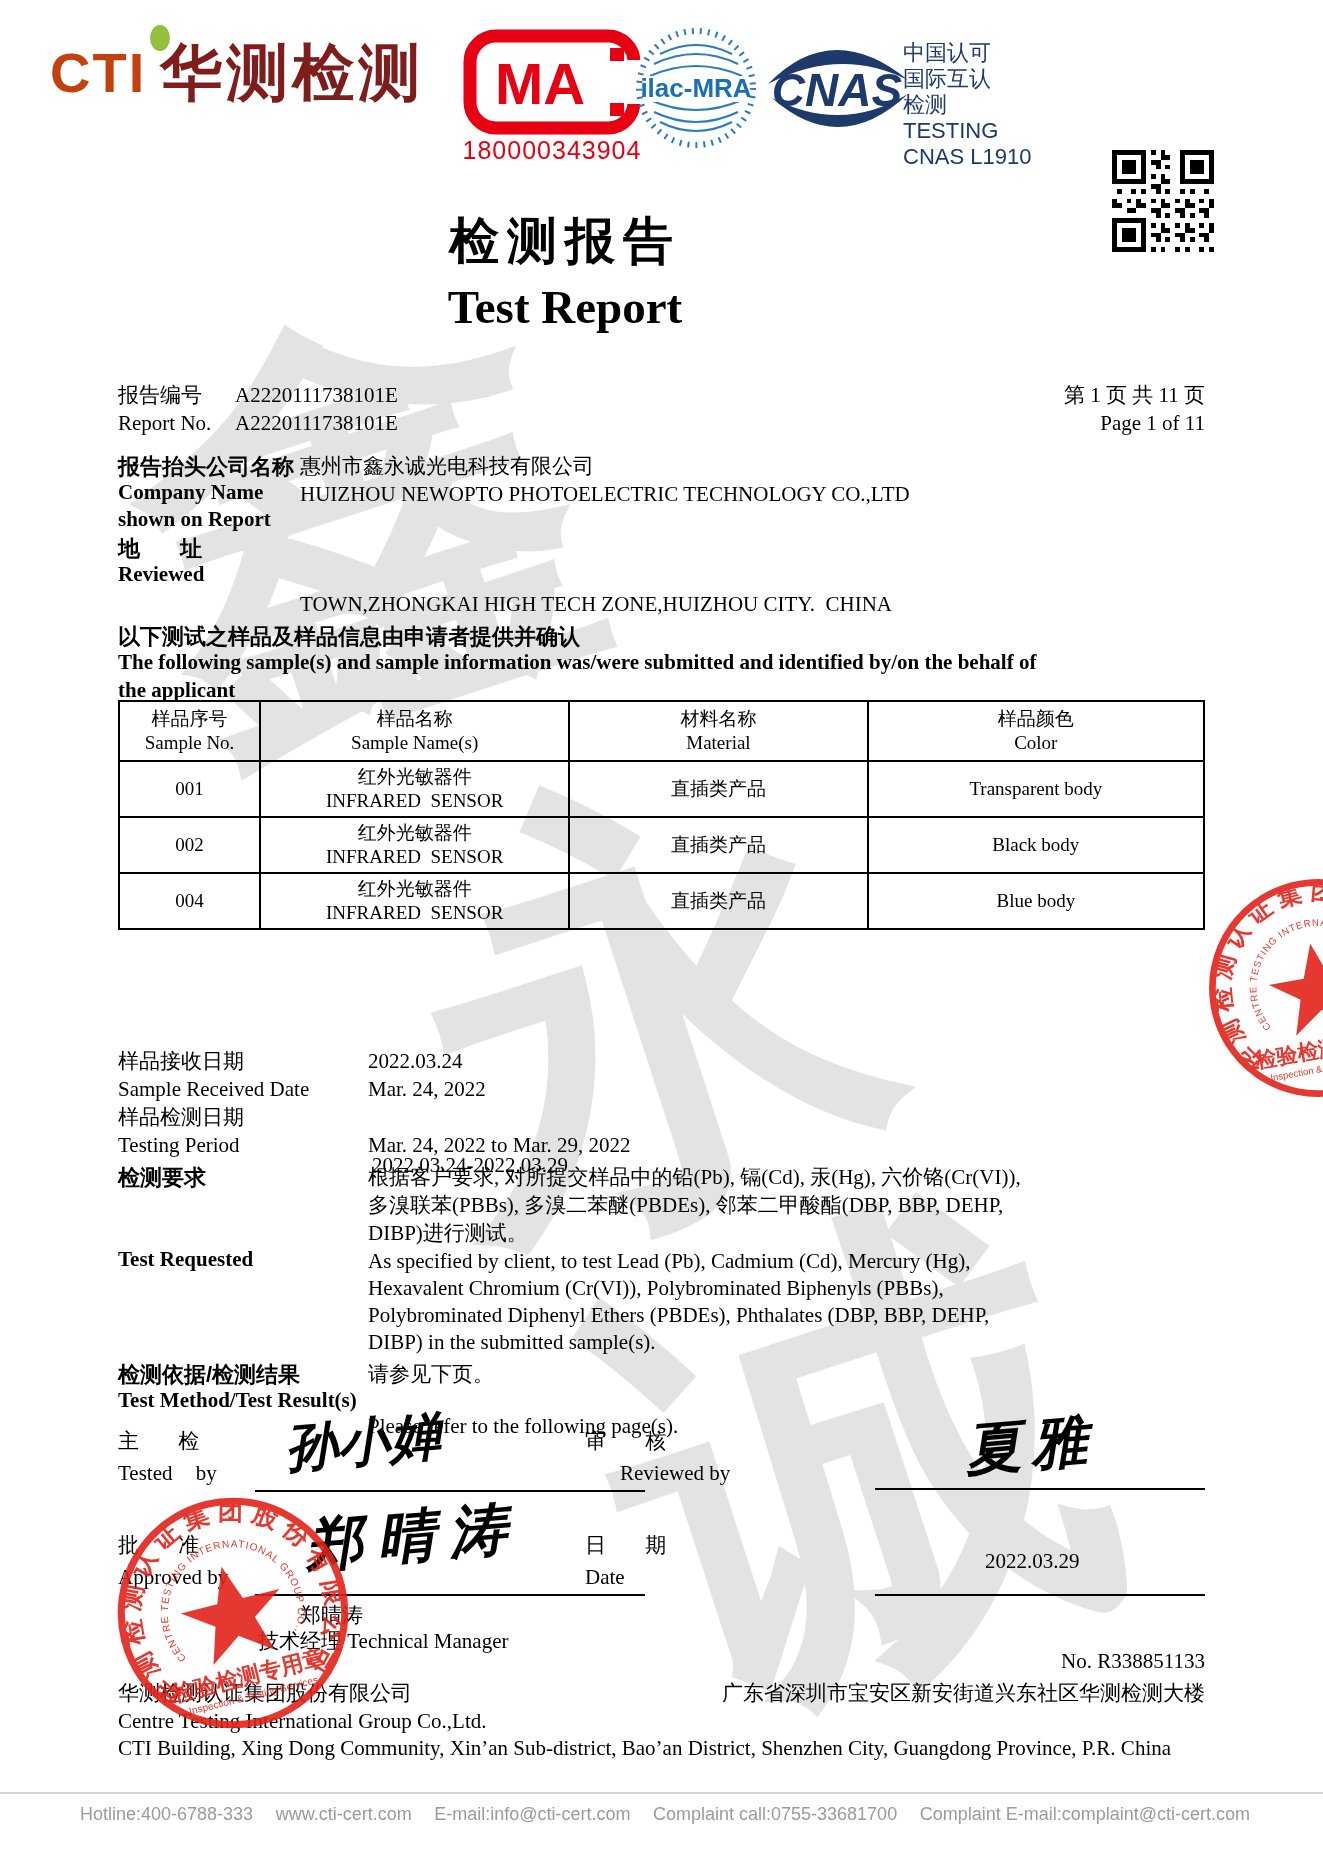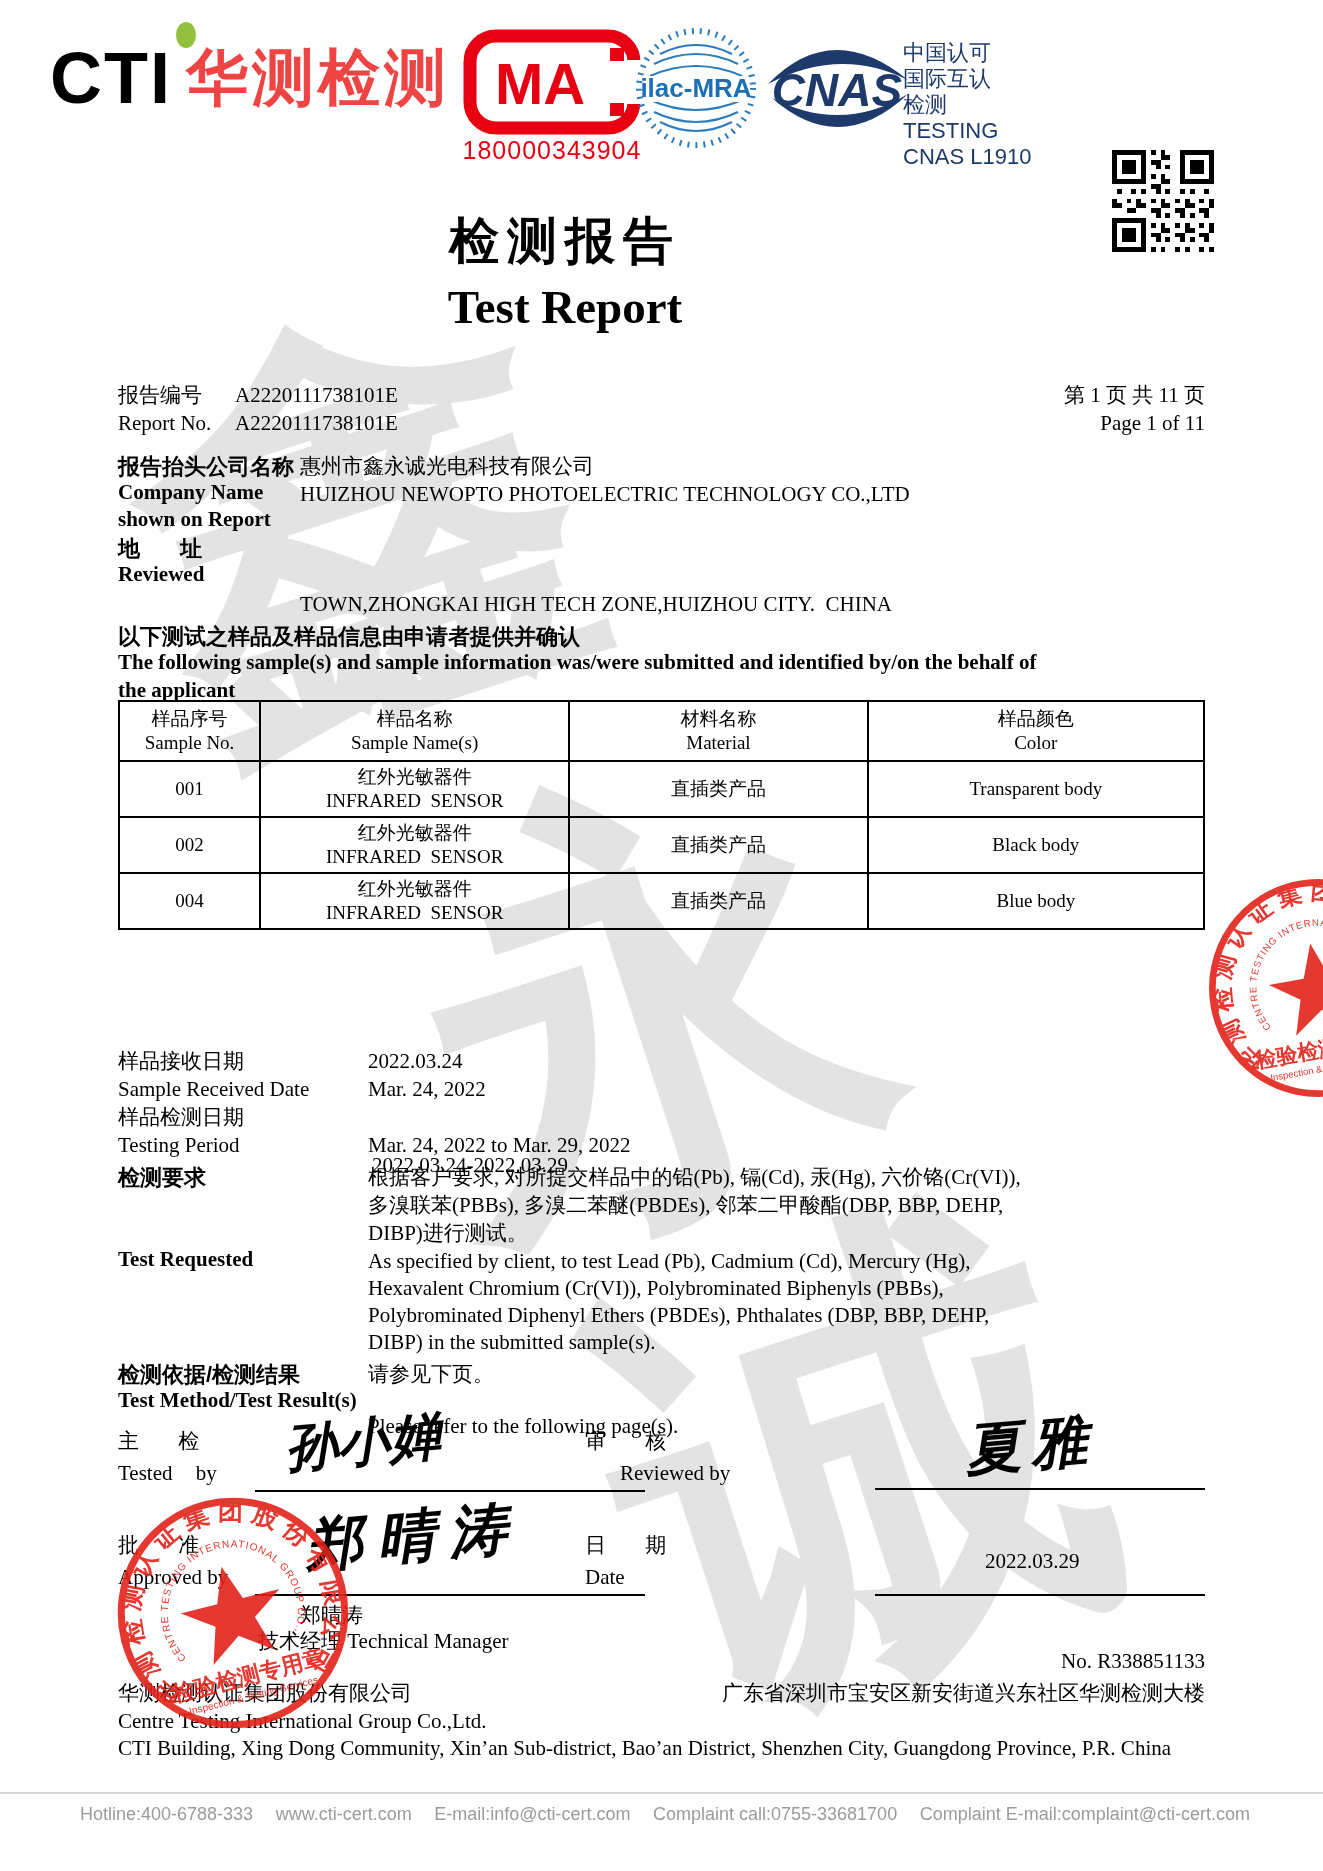--- a/index.html
+++ b/index.html
@@ -2,26 +2,26 @@
 <html><head>
 <meta charset="utf-8">
 <style>
   html,body{margin:0;padding:0;background:#fff;}
   .page{position:relative;width:1323px;height:1871px;background:#fff;overflow:hidden;
         font-family:"Liberation Serif",serif;color:#000;}
   .abs{position:absolute;}
   .z1{z-index:2;}
   
   .cti-logo{left:50px;top:42px;display:flex;align-items:center;gap:14px;}
-  .cti-word{font-family:"Liberation Sans",sans-serif;font-weight:bold;font-size:72px;
-            line-height:1;color:#000000;letter-spacing:2px;}
+  .cti-word{font-family:"Liberation Sans",sans-serif;font-weight:bold;font-size:56px;
+            line-height:1;color:#c2410c;letter-spacing:2px;}
   .cti-i{position:relative;}
   .cti-dot{position:absolute;left:4px;top:-16px;width:20px;height:26px;border-radius:50%;background:#93c13e;}
   .cti-cn{font-family:"Liberation Sans",sans-serif;font-weight:bold;font-size:62px;
-          color:#ef4444;letter-spacing:4px;line-height:1;}
+          color:#7f1d1d;letter-spacing:4px;line-height:1;}
   .cma-num{left:462px;top:136px;width:180px;text-align:center;color:#e60012;
            font-family:"Liberation Sans",sans-serif;font-size:25px;letter-spacing:1px;}
   .accred{left:903px;top:40px;font-family:"Liberation Sans",sans-serif;color:#1e3a6b;
           font-size:22px;line-height:26px;}
   
   .title-zh{left:0;top:208px;width:1130px;text-align:center;font-size:50px;font-weight:bold;letter-spacing:8px;}
   .title-en{left:0;top:280px;width:1130px;text-align:center;font-size:47px;font-weight:bold;}
   
   .t{font-size:21px;line-height:26px;white-space:pre-wrap;}
   .bzh{font-family:"Liberation Sans",sans-serif;font-weight:bold;font-size:22px;}

